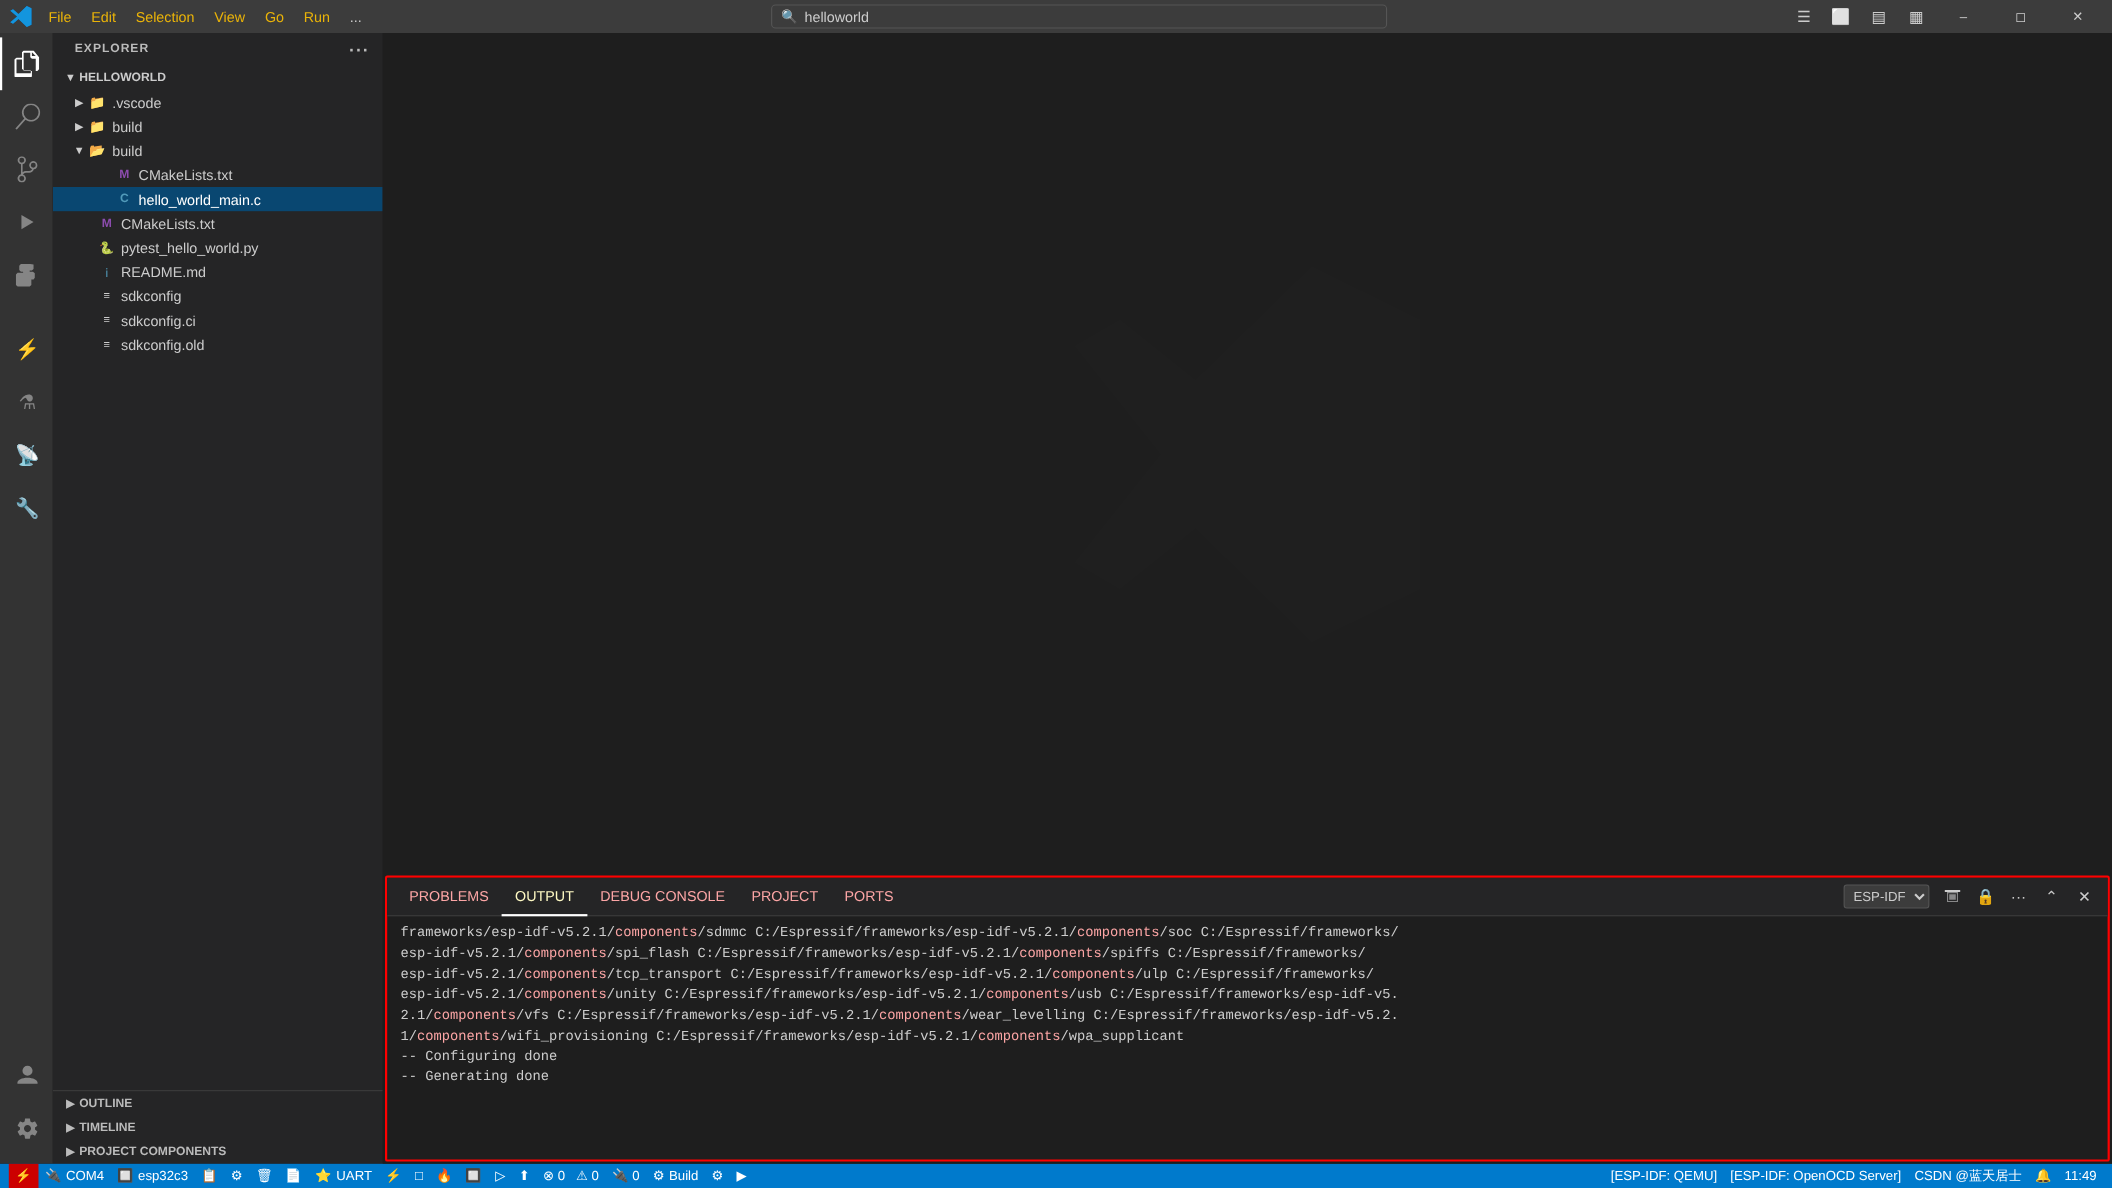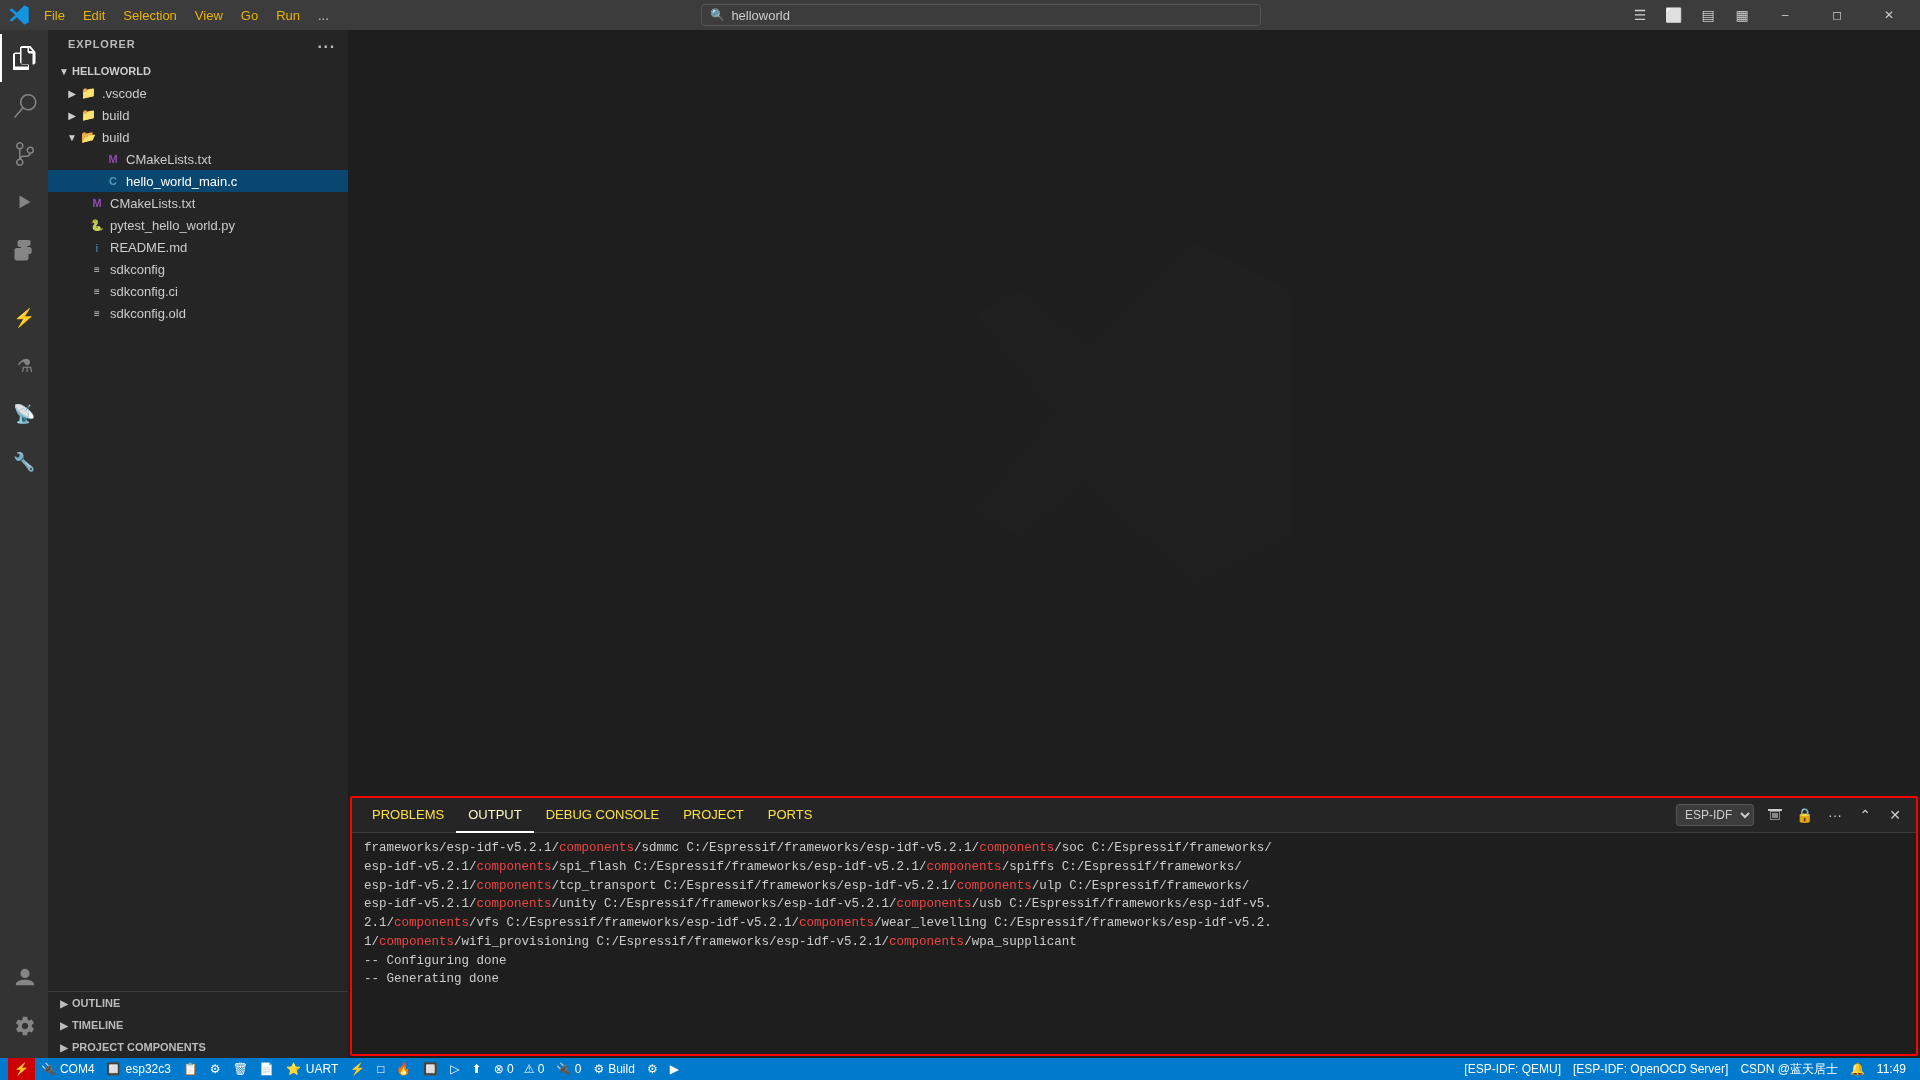--- a/index.html
+++ b/index.html
@@ -238,21 +238,21 @@
       border-bottom: 1px solid #3c3c3c;
       padding: 0 8px;
       flex-shrink: 0;
     }
     .panel-tab {
       padding: 0 12px;
       height: 35px;
       display: flex;
       align-items: center;
       cursor: pointer;
-      color: #fde047;
+      color: #fca5a5;
       font-size: 13px;
       border-bottom: 2px solid transparent;
     }
     .panel-tab.active {
       color: #fef9c3;
       border-bottom: 2px solid #ffffff;
     }
     #panel-actions {
       margin-left: auto;
       display: flex;
@@ -284,21 +284,21 @@
     #terminal-output {
       flex: 1;
       overflow-y: auto;
       padding: 6px 12px;
       font-family: 'Consolas', 'Courier New', monospace;
       font-size: 12.5px;
       line-height: 1.5;
       color: #cccccc;
     }
     .term-line { white-space: pre-wrap; word-break: break-all; }
-    .term-line .comp-highlight { color: #ef4444; text-align: right; }
+    .term-line .comp-highlight { color: #fca5a5; text-align: right; }
 
     
     #status-bar {
       height: 22px;
       background: #007acc;
       display: flex;
       align-items: center;
       flex-shrink: 0;
       padding: 0 8px;
       font-size: 12px;

